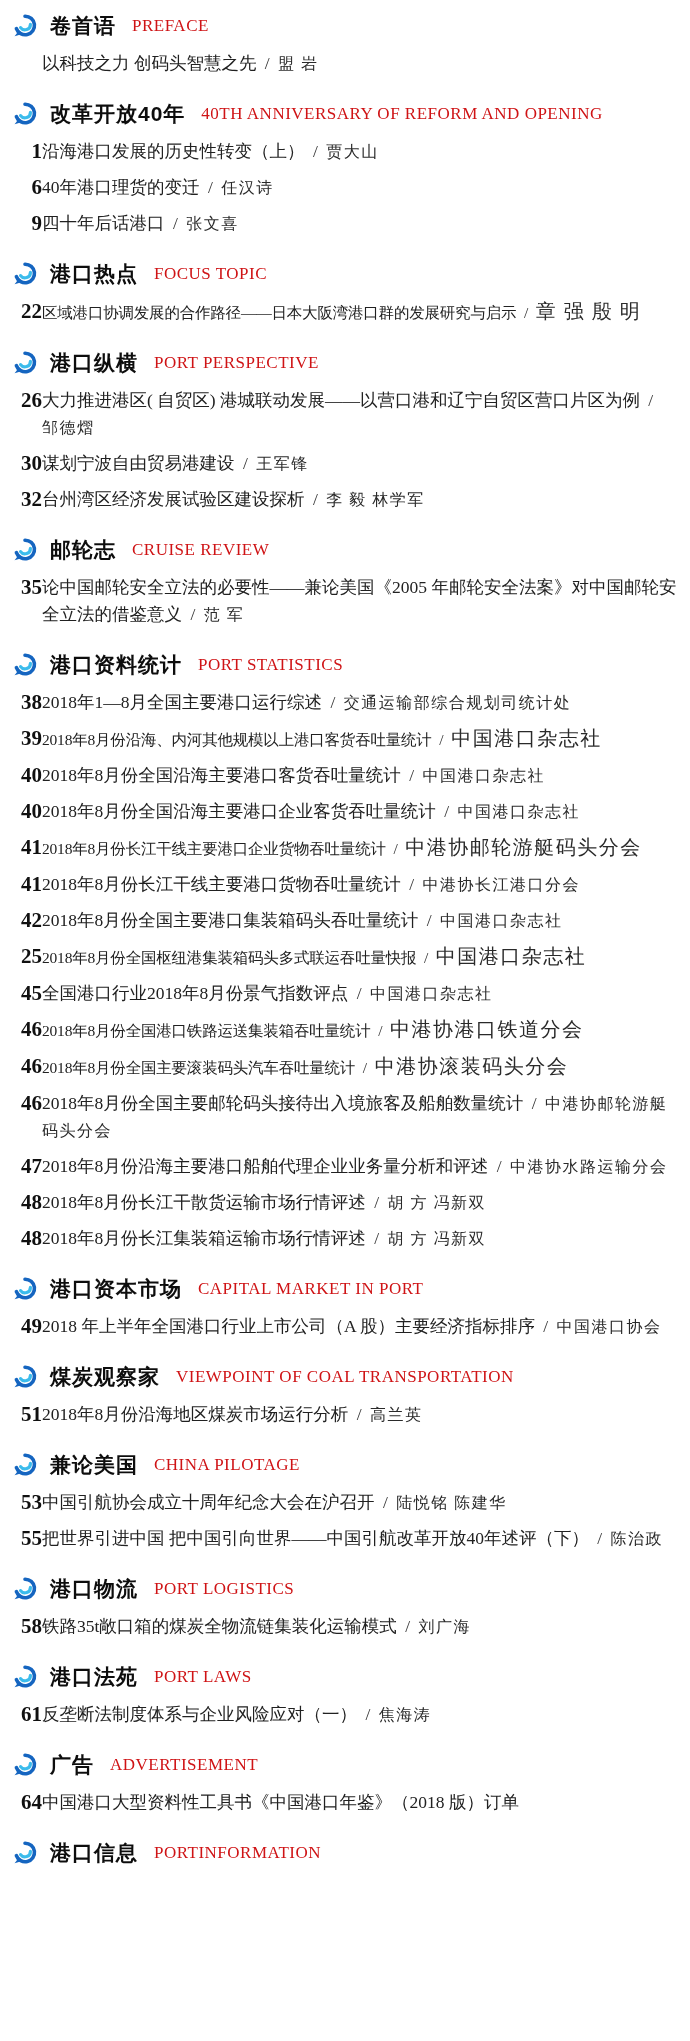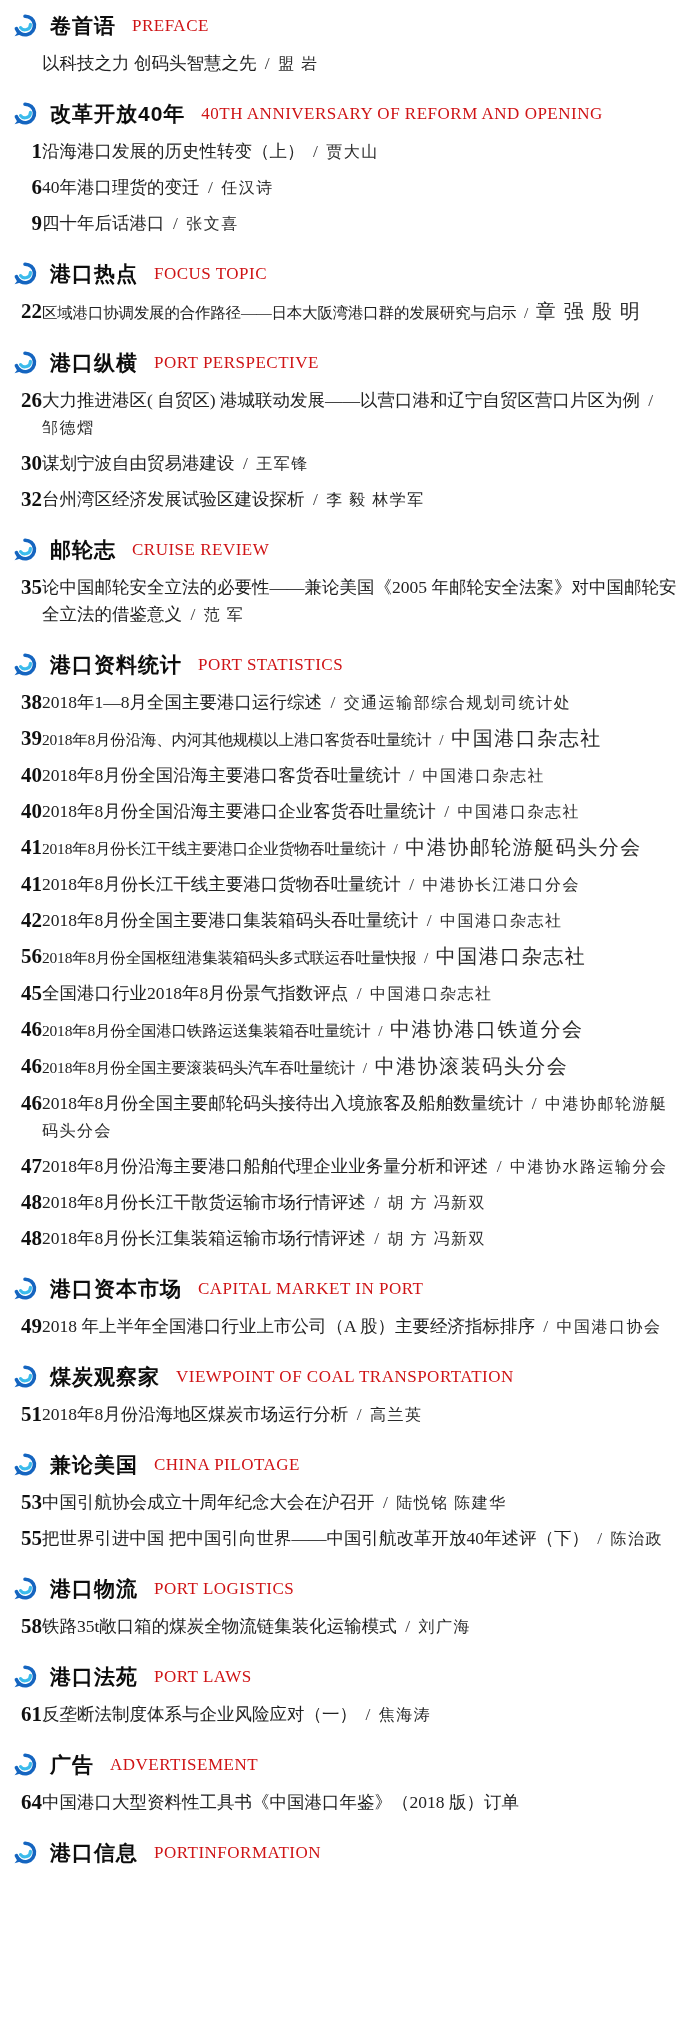--- a/index.html
+++ b/index.html
@@ -280,21 +280,21 @@
   </div>
 
   <div class="entry">
     <span class="pg">42</span>
     <span class="txt">
       <span>2018年8月份全国主要港口集装箱码头吞吐量统计</span><span class="sep"> / </span><span class="author">中国港口杂志社</span>
     </span>
   </div>
 
   <div class="entry compact">
-    <span class="pg">56</span>
+    <span class="pg">25</span>
     <span class="txt">
       <span>2018年8月份全国枢纽港集装箱码头多式联运吞吐量快报</span><span class="sep"> / </span><span class="author">中国港口杂志社</span>
     </span>
   </div>
 
   <div class="entry">
     <span class="pg">45</span>
     <span class="txt">
       <span>全国港口行业2018年8月份景气指数评点</span><span class="sep"> / </span><span class="author">中国港口杂志社</span>
     </span>

